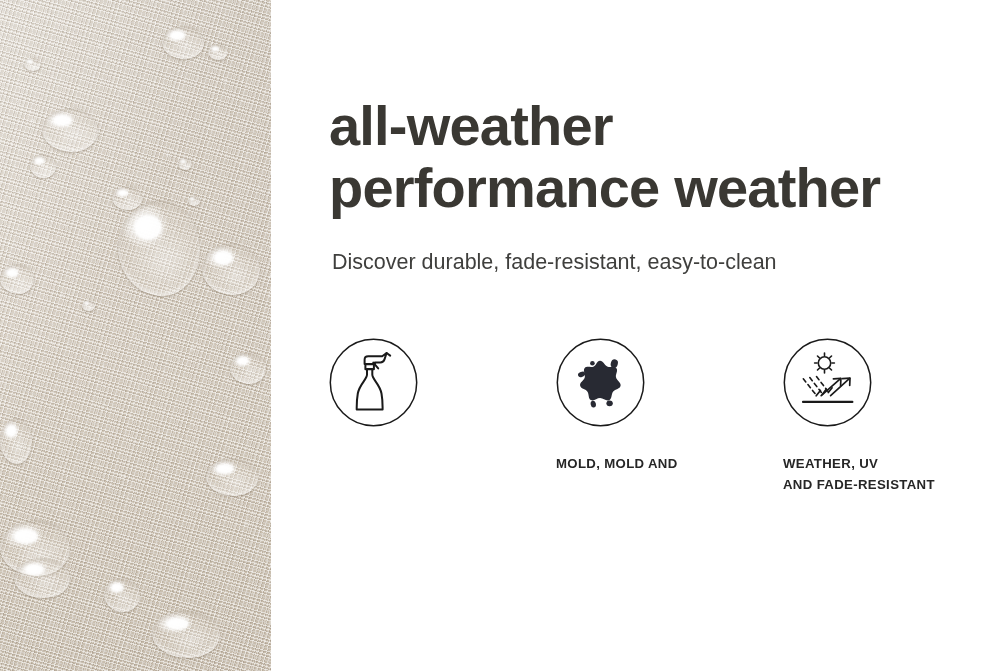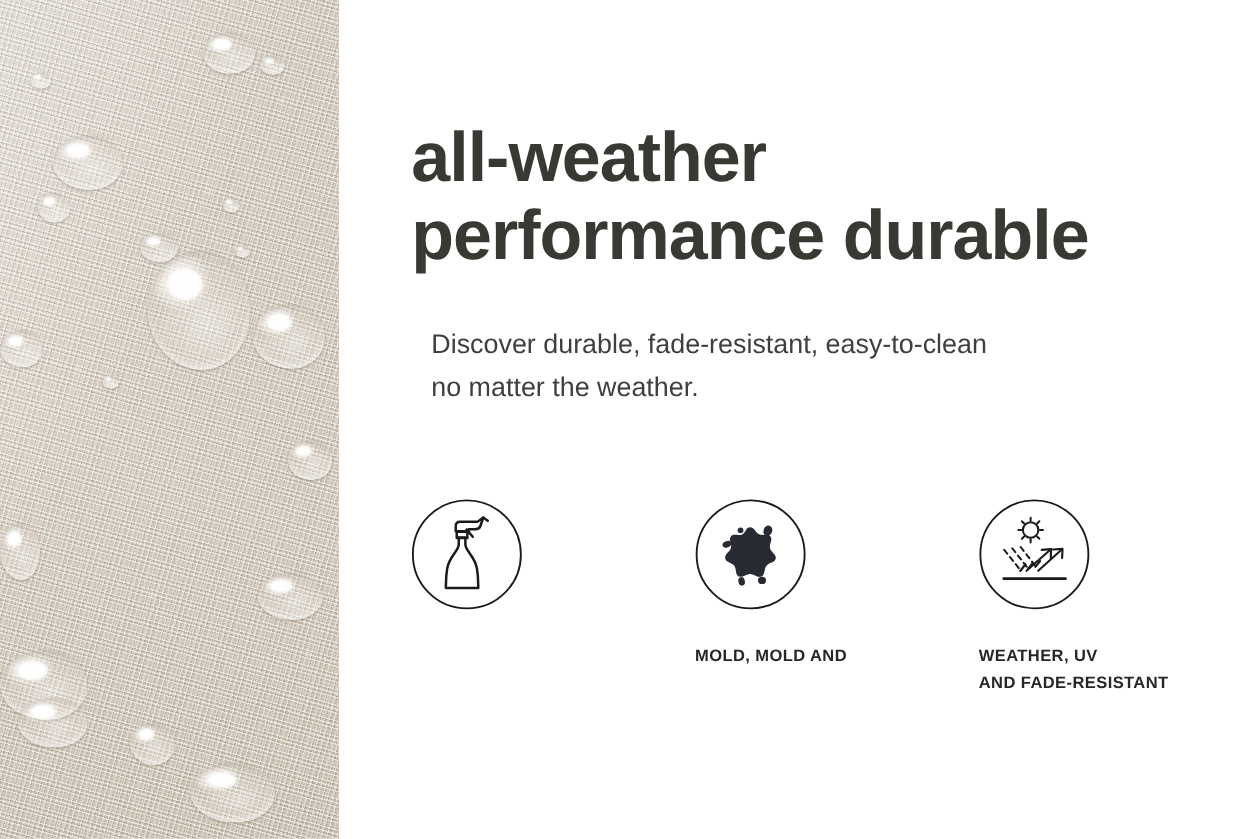--- a/index.html
+++ b/index.html
@@ -122,21 +122,21 @@
     font-size: 56px;
     line-height: 1.115;
     font-weight: bold;
     letter-spacing: -0.8px;
     color: #3a3833;
     font-family: "Liberation Sans", sans-serif;
   }
   .headline .line { display: block; white-space: nowrap; }
 
   .subcopy {
-    margin: 16px;
+    margin: 3px;
     padding-top: 22px;
     font-size: 21.5px;
     line-height: 1.62;
     color: #3f3f3d;
     font-weight: normal;
     max-width: 620px;
   }
   .subcopy .line { display: block; white-space: nowrap; }
   .subcopy sup {
     font-size: 0.56em;
@@ -200,26 +200,25 @@
       <div class="bead" style="left:152px; top:610px; width:68px; height:48px;"></div>
       <div class="bead" style="left:188px; top:196px; width:12px; height:10px;"></div>
       <div class="bead" style="left:82px; top:300px; width:13px; height:11px;"></div>
     </div>
   </div>
 
   <div class="content">
 
     <h1 class="headline">
       <span class="line">all-weather</span>
-      <span class="line">performance durable</span>
+      <span class="line">performance weather</span>
     </h1>
 
     <p class="subcopy">
       <span class="line">Discover durable, fade-resistant, easy-to-clean</span>
-      <span class="line">no matter the weather.</span>
     </p>
 
     <div class="features">
 
       <div class="feature">
         <svg class="feature-icon" viewBox="0 0 89 89">
           <circle cx="44.5" cy="44.5" r="43.2" fill="none" stroke="#1a1a1a" stroke-width="1.5"></circle>
           <g fill="none" stroke="#1a1a1a" stroke-width="2" stroke-linejoin="round" stroke-linecap="round">
 
             <path d="M38.0 31.0 L38.0 36.5 C38.0 41.5 30.5 46.0 28.8 55.5 C27.9 60.6 27.7 66.0 27.7 69.6 L27.7 71.4 L53.6 71.4 L53.6 69.6 C53.6 66.0 53.4 60.6 52.5 55.5 C50.8 46.0 43.3 41.5 43.3 36.5 L43.3 31.0 Z"></path>

